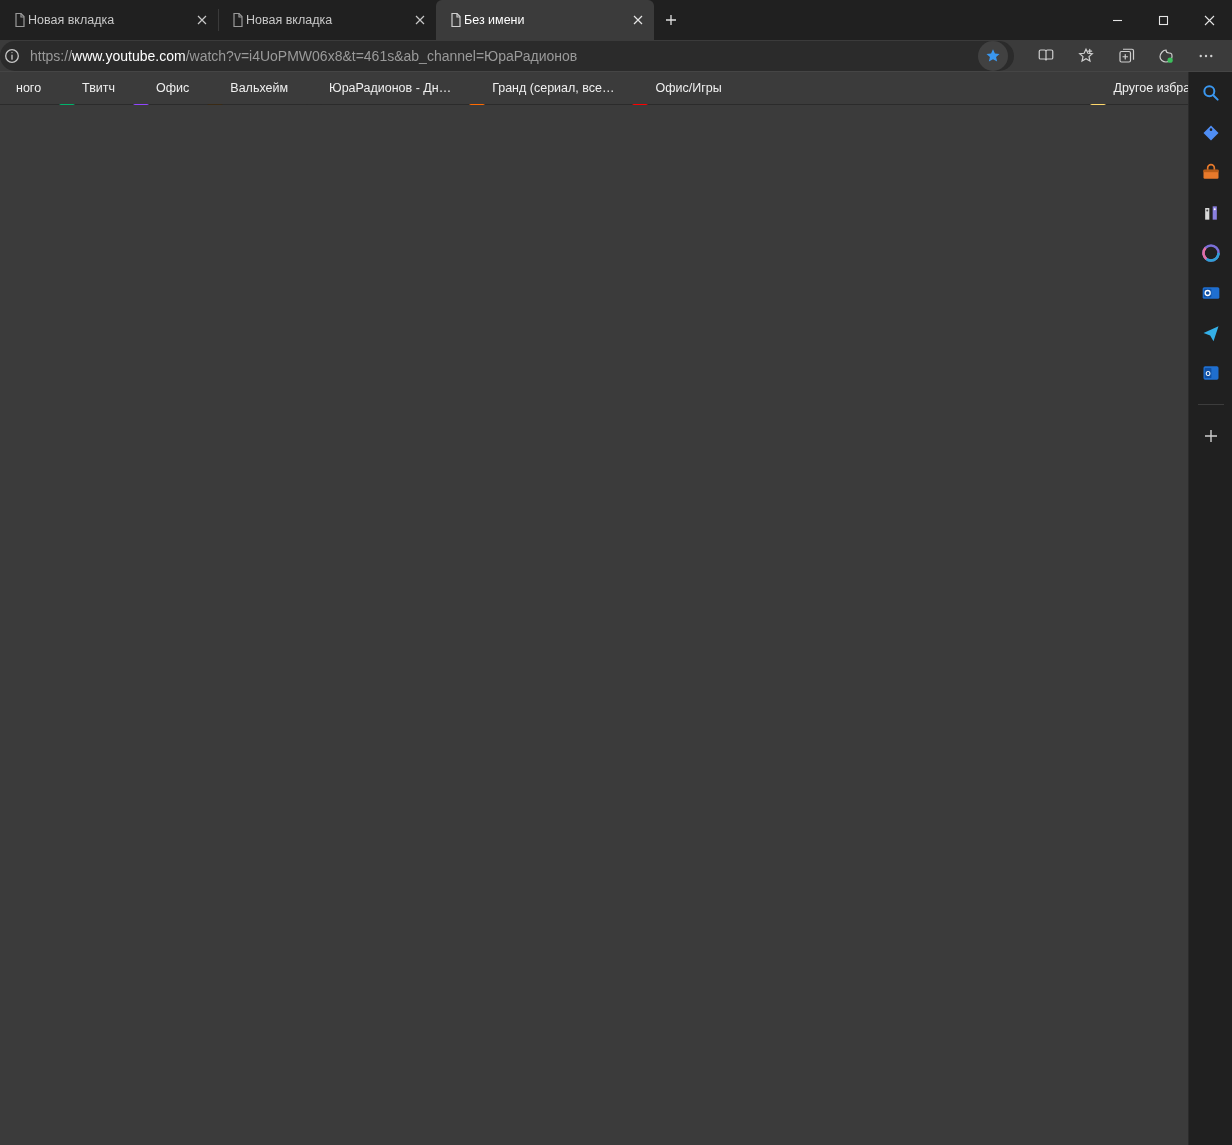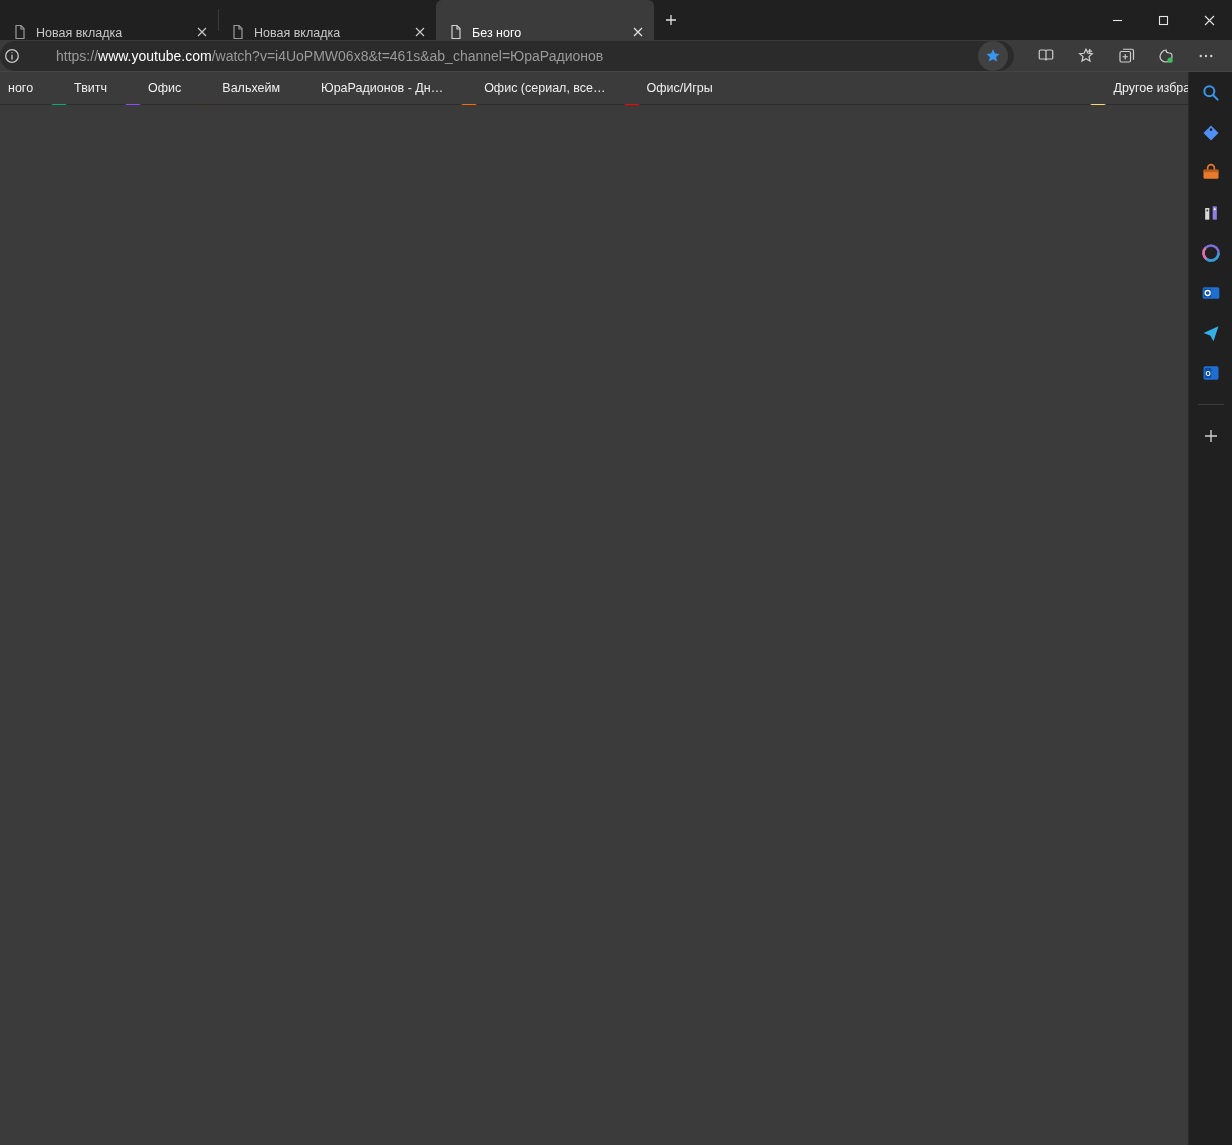--- a/index.html
+++ b/index.html
@@ -15,23 +15,22 @@
     }
     
     .titlebar {
       height: 40px;
       background: #202020;
       display: flex;
       align-items: stretch;
     }
     .tab-strip { display: flex; align-items: stretch; }
     .tab {
-      display: flex; align-items: flex-end;
+      display: flex; align-items: center;
       padding: 0 8px 0 12px;
-      gap: 8px;
       min-width: 218px;
       max-width: 220px;
       color: #c8c8c8;
       position: relative;
     }
     .tab.inactive { background: #202020; }
     .tab.inactive + .tab.inactive::before {
       content: ""; position: absolute; left: 0; top: 9px; width: 1px; height: 22px;
       background: #3a3a3a;
     }
@@ -65,21 +64,21 @@
       border-radius: 16px;
       margin: 0 6px 0 0;
       display:flex; align-items:center;
       padding: 0 6px 0 0;
     }
     .info-btn {
       width: 20px; height: 28px;
       display:flex; align-items:center; justify-content:flex-start;
       color:#c8c8c8; margin-left:4px; margin-right:6px;
     }
-    .url { flex:1; font-size:14px; white-space:nowrap; overflow:hidden;margin-left:26px; }
+    .url { flex:1; font-size:14px; white-space:nowrap; overflow:hidden; }
     .url .dim { color:#9a9a9a; }
     .url .bright { color:#ffffff; }
     .star-btn {
       width: 30px; height:30px; display:flex; align-items:center; justify-content:center;
       background:#414141; border-radius:50%;
     }
     .toolbar-right { display:flex; align-items:center; gap:0; padding:0 6px; }
     .icon-btn { width:40px; height:32px; display:flex; align-items:center; justify-content:center; color:#c8c8c8; }
 
     
@@ -92,21 +91,21 @@
       gap: 2px;
     }
     .bm-item {
       display:flex; align-items:center; gap:7px;
       padding: 4px 8px;
       border-radius:4px;
       color:#f0f0f0; font-size:12.5px;
       white-space:nowrap;
     }
     .bm-item .fav { width:16px; height:16px; border-radius:2px; flex-shrink:0; display:flex;align-items:center;justify-content:center;font-size:12px;font-weight:bold;margin-top:48px;}
-    .bm-partial { padding-left:8px; }
+    .bm-partial { padding-left:16px; }
     .bm-label { max-width: 150px; overflow:hidden; text-overflow:ellipsis; }
 
     .spacer2 { flex:1; }
     .bm-item.other .fav { background: #ffd86b; }
 
     
     .content {
       position:absolute; top:105px; left:0; right:88px; bottom:0;
       background:#3b3b3b;
     }
@@ -167,21 +166,21 @@
       </span>
     </div>
 
     <div class="tab active">
       <span class="doc-icon">
         <svg width="16" height="16" viewBox="0 0 16 16" fill="none" stroke="#cfcfcf" stroke-width="1.2">
             <path d="M4 1.5h5l3 3v10H4z"></path>
             <path d="M9 1.5V5h3"></path>
           </svg>
       </span>
-      <span class="title">Без ного</span>
+      <span class="title">Без имени</span>
       <span class="close">
         <svg width="10" height="10" viewBox="0 0 10 10" stroke="#e5e5e5" stroke-width="1.2">
             <path d="M1 1l8 8M9 1l-8 8"></path>
           </svg>
       </span>
     </div>
 
     <div class="newtab-btn">
       <svg width="12" height="12" viewBox="0 0 12 12" stroke="#e0e0e0" stroke-width="1.3">
           <path d="M6 1v10M1 6h10"></path>
@@ -279,21 +278,21 @@
   <div class="bm-item">
     <span class="fav" style="background:#3a2a14;color:#d8a04b">V</span>
     <span class="bm-label">Вальхейм</span>
   </div>
   <div class="bm-item">
     <span class="fav" style="background:#2b2b2b;color:#6fb4ff">🌐</span>
     <span class="bm-label">ЮраРадионов - Дн…</span>
   </div>
   <div class="bm-item">
     <span class="fav" style="background:#ff6a00;color:#000000">K</span>
-    <span class="bm-label">Офис (сериал, все…</span>
+    <span class="bm-label">Гранд (сериал, все…</span>
   </div>
   <div class="bm-item">
     <span class="fav" style="background:#ff0000;color:#ffffff">▶</span>
     <span class="bm-label">Офис/Игры</span>
   </div>
 
   <div class="spacer2"></div>
 
   <div class="bm-item other">
     <span class="fav">

